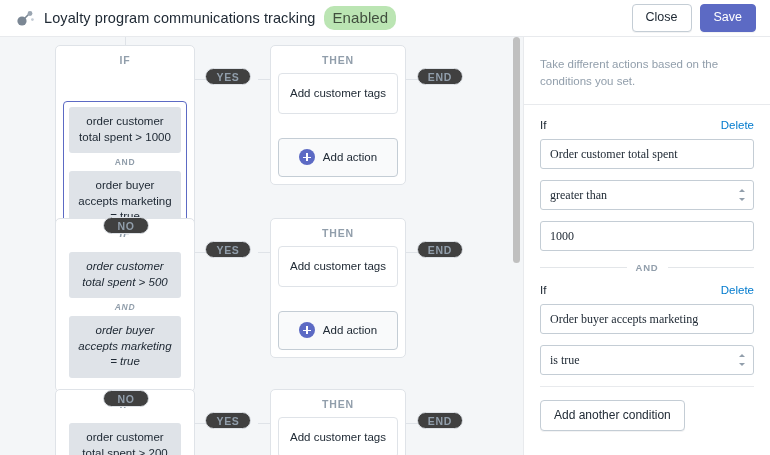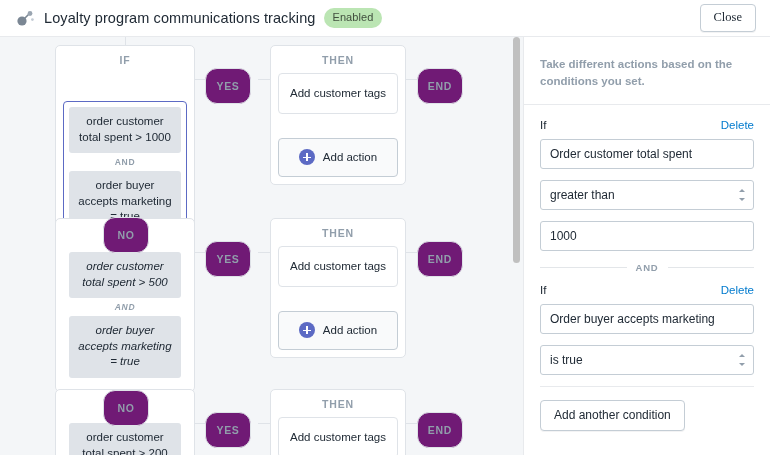--- a/index.html
+++ b/index.html
@@ -16,26 +16,26 @@
     position: absolute; top: 0; left: 0; width: 770px; height: 37px;
     background: #ffffff; border-bottom: 1px solid #e8eaed;
     display: flex; align-items: center; padding: 0 14px; z-index: 5;
   }
   .logo-icon { width: 22px; height: 22px; flex: 0 0 22px; margin-right: 8px; }
   .app-title {
     font-size: 14.5px; color: #212b36; letter-spacing: .1px; white-space: nowrap;
   }
   .status-badge {
     margin-left: 9px; background: #bbe5b3; color: #414f3e;
-    font-size: 11px; line-height: 1; padding: 4px 8px 5px; border-radius: 10px;
+    font-size: 15px; line-height: 1; padding: 4px 8px 5px; border-radius: 10px;
     letter-spacing: .1px;
   }
   .header-actions { margin-left: auto; display: flex; gap: 8px; align-items: center; }
   .btn {
-    font-family: Liberation Serif, serif;
+    font-family: Liberation Sans, sans-serif;
     font-size: 12.5px; color: #212b36; background: #fff;
     border: 1px solid #c4cdd5; border-radius: 4px;
     padding: 5px 13px 6px; cursor: pointer; line-height: 1.2;
     box-shadow: 0 1px 0 rgba(22,29,37,.05);
   }
   .btn-primary {
     background: #5c6ac4; border-color: #5c6ac4; color: #ffffff;
   }
 
   
@@ -45,22 +45,22 @@
   }
   .canvas-inner { position: relative; width: 523px; height: 1000px; }
 
   
   .line { position: absolute; background: #dfe3e8; }
   .line-h { height: 1px; }
   .line-v { width: 1px; }
 
   
   .pill {
-    position: absolute; background: #701a75; border: 1px solid #dfe3e8;
-    border-radius: 12px; height: 36px; min-width: 46px;
+    position: absolute; background: #404040; border: 1px solid #dfe3e8;
+    border-radius: 12px; height: 17px; min-width: 46px;
     display: flex; align-items: center; justify-content: center;
     font-size: 10.5px; color: #919eab; letter-spacing: .7px; font-weight: bold;
     z-index: 3;
   }
 
   
   .card {
     position: absolute; background: #ffffff; border: 1px solid #dfe3e8;
     border-radius: 5px; z-index: 2;
   }
@@ -114,34 +114,34 @@
   }
 
   
   .panel {
     position: absolute; top: 37px; left: 523px; width: 247px; height: 418px;
     background: #ffffff; border-left: 1px solid #e8eaed; overflow: hidden;
   }
   .panel-head { padding: 14px 16px 15px; }
   .panel-title { font-size: 13.5px; font-weight: bold; color: #212b36; }
   .panel-sub {
-    margin-top: 5px; font-size: 11.5px; color: #919eab; line-height: 1.45; font-weight: bold;
+    margin-top: 5px; font-size: 11.5px; color: #919eab; line-height: 1.45;
   }
   .panel-divider { height: 1px; background: #e8eaed; }
   .panel-body { padding: 14px 16px 0; }
   .row-head {
     display: flex; align-items: baseline; justify-content: space-between;
     margin-bottom: 8px;
   }
   .row-label { font-size: 11.5px; color: #212b36; }
   .row-delete { font-size: 11.5px; color: #007ace; cursor: pointer; }
   .field {
     width: 100%; height: 30px; border: 1px solid #c4cdd5; border-radius: 3px;
     background: #fff; font-size: 12px; color: #212b36;
-    font-family: Liberation Sans, sans-serif;
+    font-family: Liberation Serif, serif;
     padding: 0 9px; margin-bottom: 11px; display: flex; align-items: center;
     position: relative;
   }
   .field.select { }
   .stepper-icon {
     position: absolute; right: 8px; top: 50%; transform: translateY(-50%);
     width: 7px; height: 12px; color: #637381;
     display: flex; flex-direction: column; justify-content: space-between;
     align-items: center;
   }
@@ -178,20 +178,21 @@
         <line x1="8.5" y1="13.5" x2="15" y2="7" stroke="#7b8794" stroke-width="1.6"></line>
         <circle cx="8" cy="14" r="4.6" fill="#7b8794"></circle>
         <circle cx="16" cy="6.5" r="2.4" fill="#9aa5b1"></circle>
         <circle cx="18.4" cy="12.6" r="1.4" fill="#c3cbd4"></circle>
       </svg>
     </span>
     <span class="app-title">Loyalty program communications tracking</span>
     <span class="status-badge">Enabled</span>
     <span class="header-actions">
       <button class="btn">Close</button>
+      <button class="btn btn-primary">Save</button>
     </span>
   </div>
 
   <div class="canvas">
     <div class="canvas-inner">
 
       <div class="line line-v" style="left:125px; top:0px;  height:8px;"></div>
       <div class="line line-h" style="left:194px; top:42px; width:24px;"></div>
       <div class="line line-h" style="left:258px; top:42px; width:14px;"></div>
       <div class="line line-h" style="left:404px; top:42px; width:22px;"></div>

